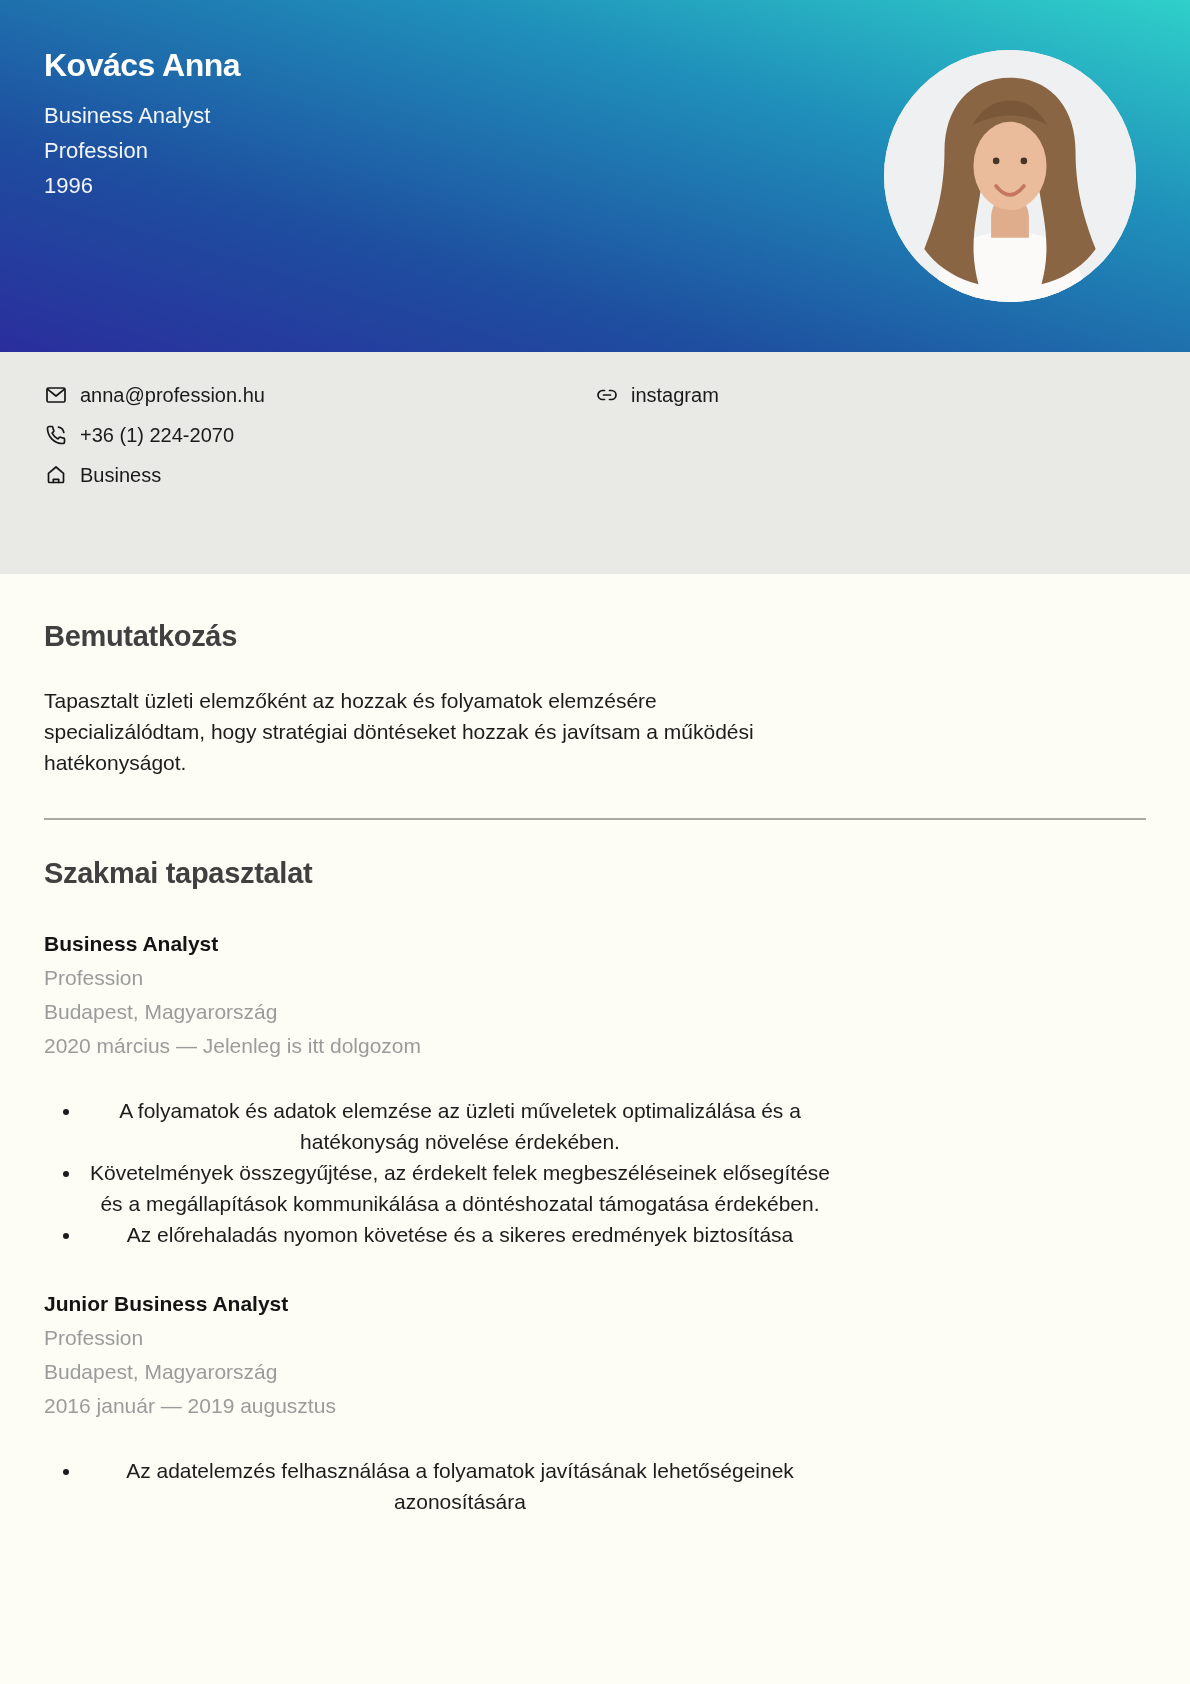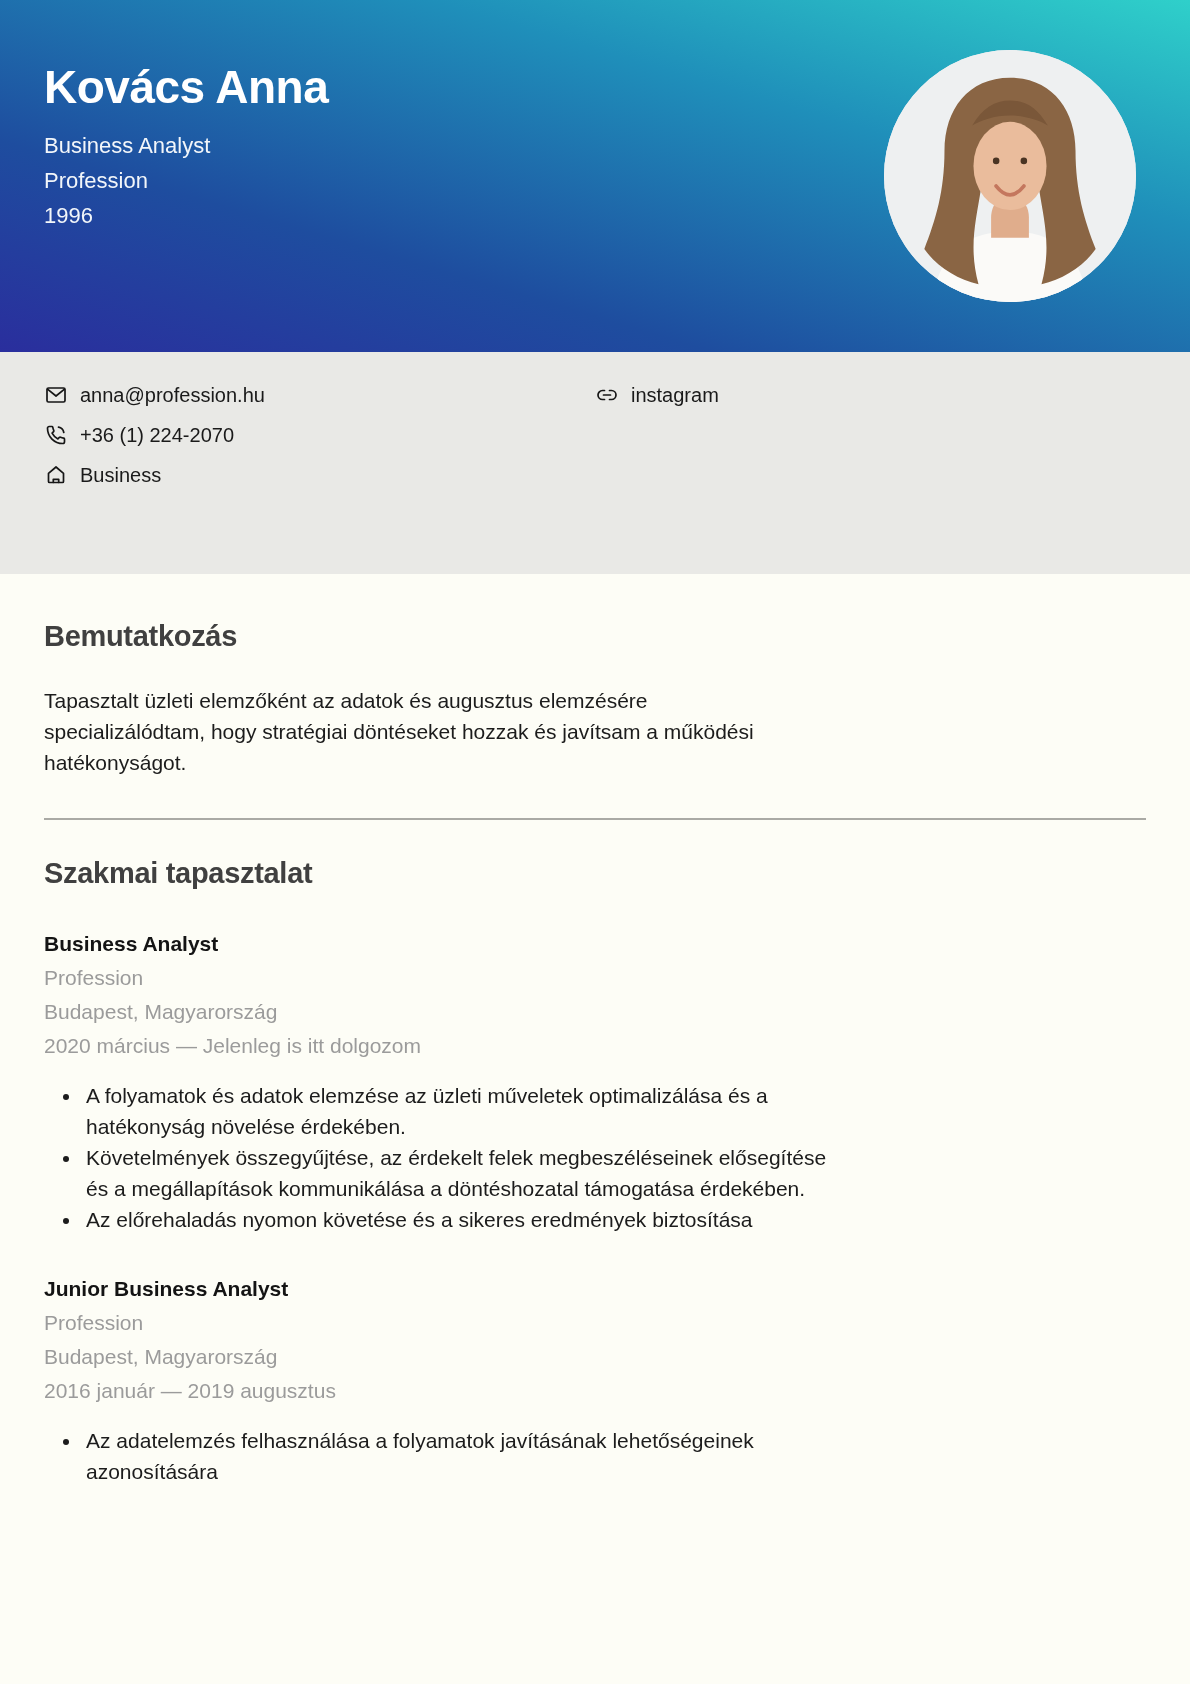--- a/index.html
+++ b/index.html
@@ -16,25 +16,24 @@
   
   .header {
     position: relative;
     height: 352px;
     background: linear-gradient(to top right,
       #2a2e9d 0%, #1e4d9f 30%, #1f8fba 68%, #2fd0ca 100%);
     padding: 48px 54px 0 44px;
   }
   .name {
     color: #ffffff;
-    font-size: 46px;
+    font-size: 32px;
     font-weight: 800;
     letter-spacing: -0.5px;
     line-height: 1.1;
-    margin-top: 14px;
   }
   .header-sub {
     color: #f2f6fa;
     font-size: 22px;
     line-height: 1.0;
     margin-top: 22px;
   }
   .header-sub + .header-sub { margin-top: 13px; }
   .header-year { margin-top: 15px; }
 
@@ -104,23 +103,24 @@
     color: #141414;
     line-height: 28px;
   }
   .job-meta {
     font-size: 21px;
     color: #9b9b9b;
     line-height: 28px;
     margin-top: 6px;
   }
   .job-bullets {
-    margin-top: 20px;
+    margin-top: 35px;
     padding-left: 38px;
     max-width: 790px;
+    text-align: center;
   }
   .job-bullets li {
     font-size: 21px;
     line-height: 31px;
     color: #1c1c1c;
     padding-left: 4px;
   }
 </style>
 </head>
 <body>
@@ -194,21 +194,21 @@
           </svg>
       </span>
       <span>instagram</span>
     </div>
   </div>
 </div>
 
 <div class="main">
 
   <h2 class="section-heading about-heading">Bemutatkozás</h2>
-  <p class="about-text">Tapasztalt üzleti elemzőként az adatok és augusztus elemzésére specializálódtam, hogy stratégiai döntéseket hozzak és javítsam a működési hatékonyságot.</p>
+  <p class="about-text">Tapasztalt üzleti elemzőként az hozzak és folyamatok elemzésére specializálódtam, hogy stratégiai döntéseket hozzak és javítsam a működési hatékonyságot.</p>
 
   <hr class="divider">
 
   <h2 class="section-heading exp-heading">Szakmai tapasztalat</h2>
 
   <div class="job">
     <div class="job-title">Business Analyst</div>
     <div class="job-meta">Profession</div>
     <div class="job-meta">Budapest, Magyarország</div>
     <div class="job-meta">2020 március — Jelenleg is itt dolgozom</div>

